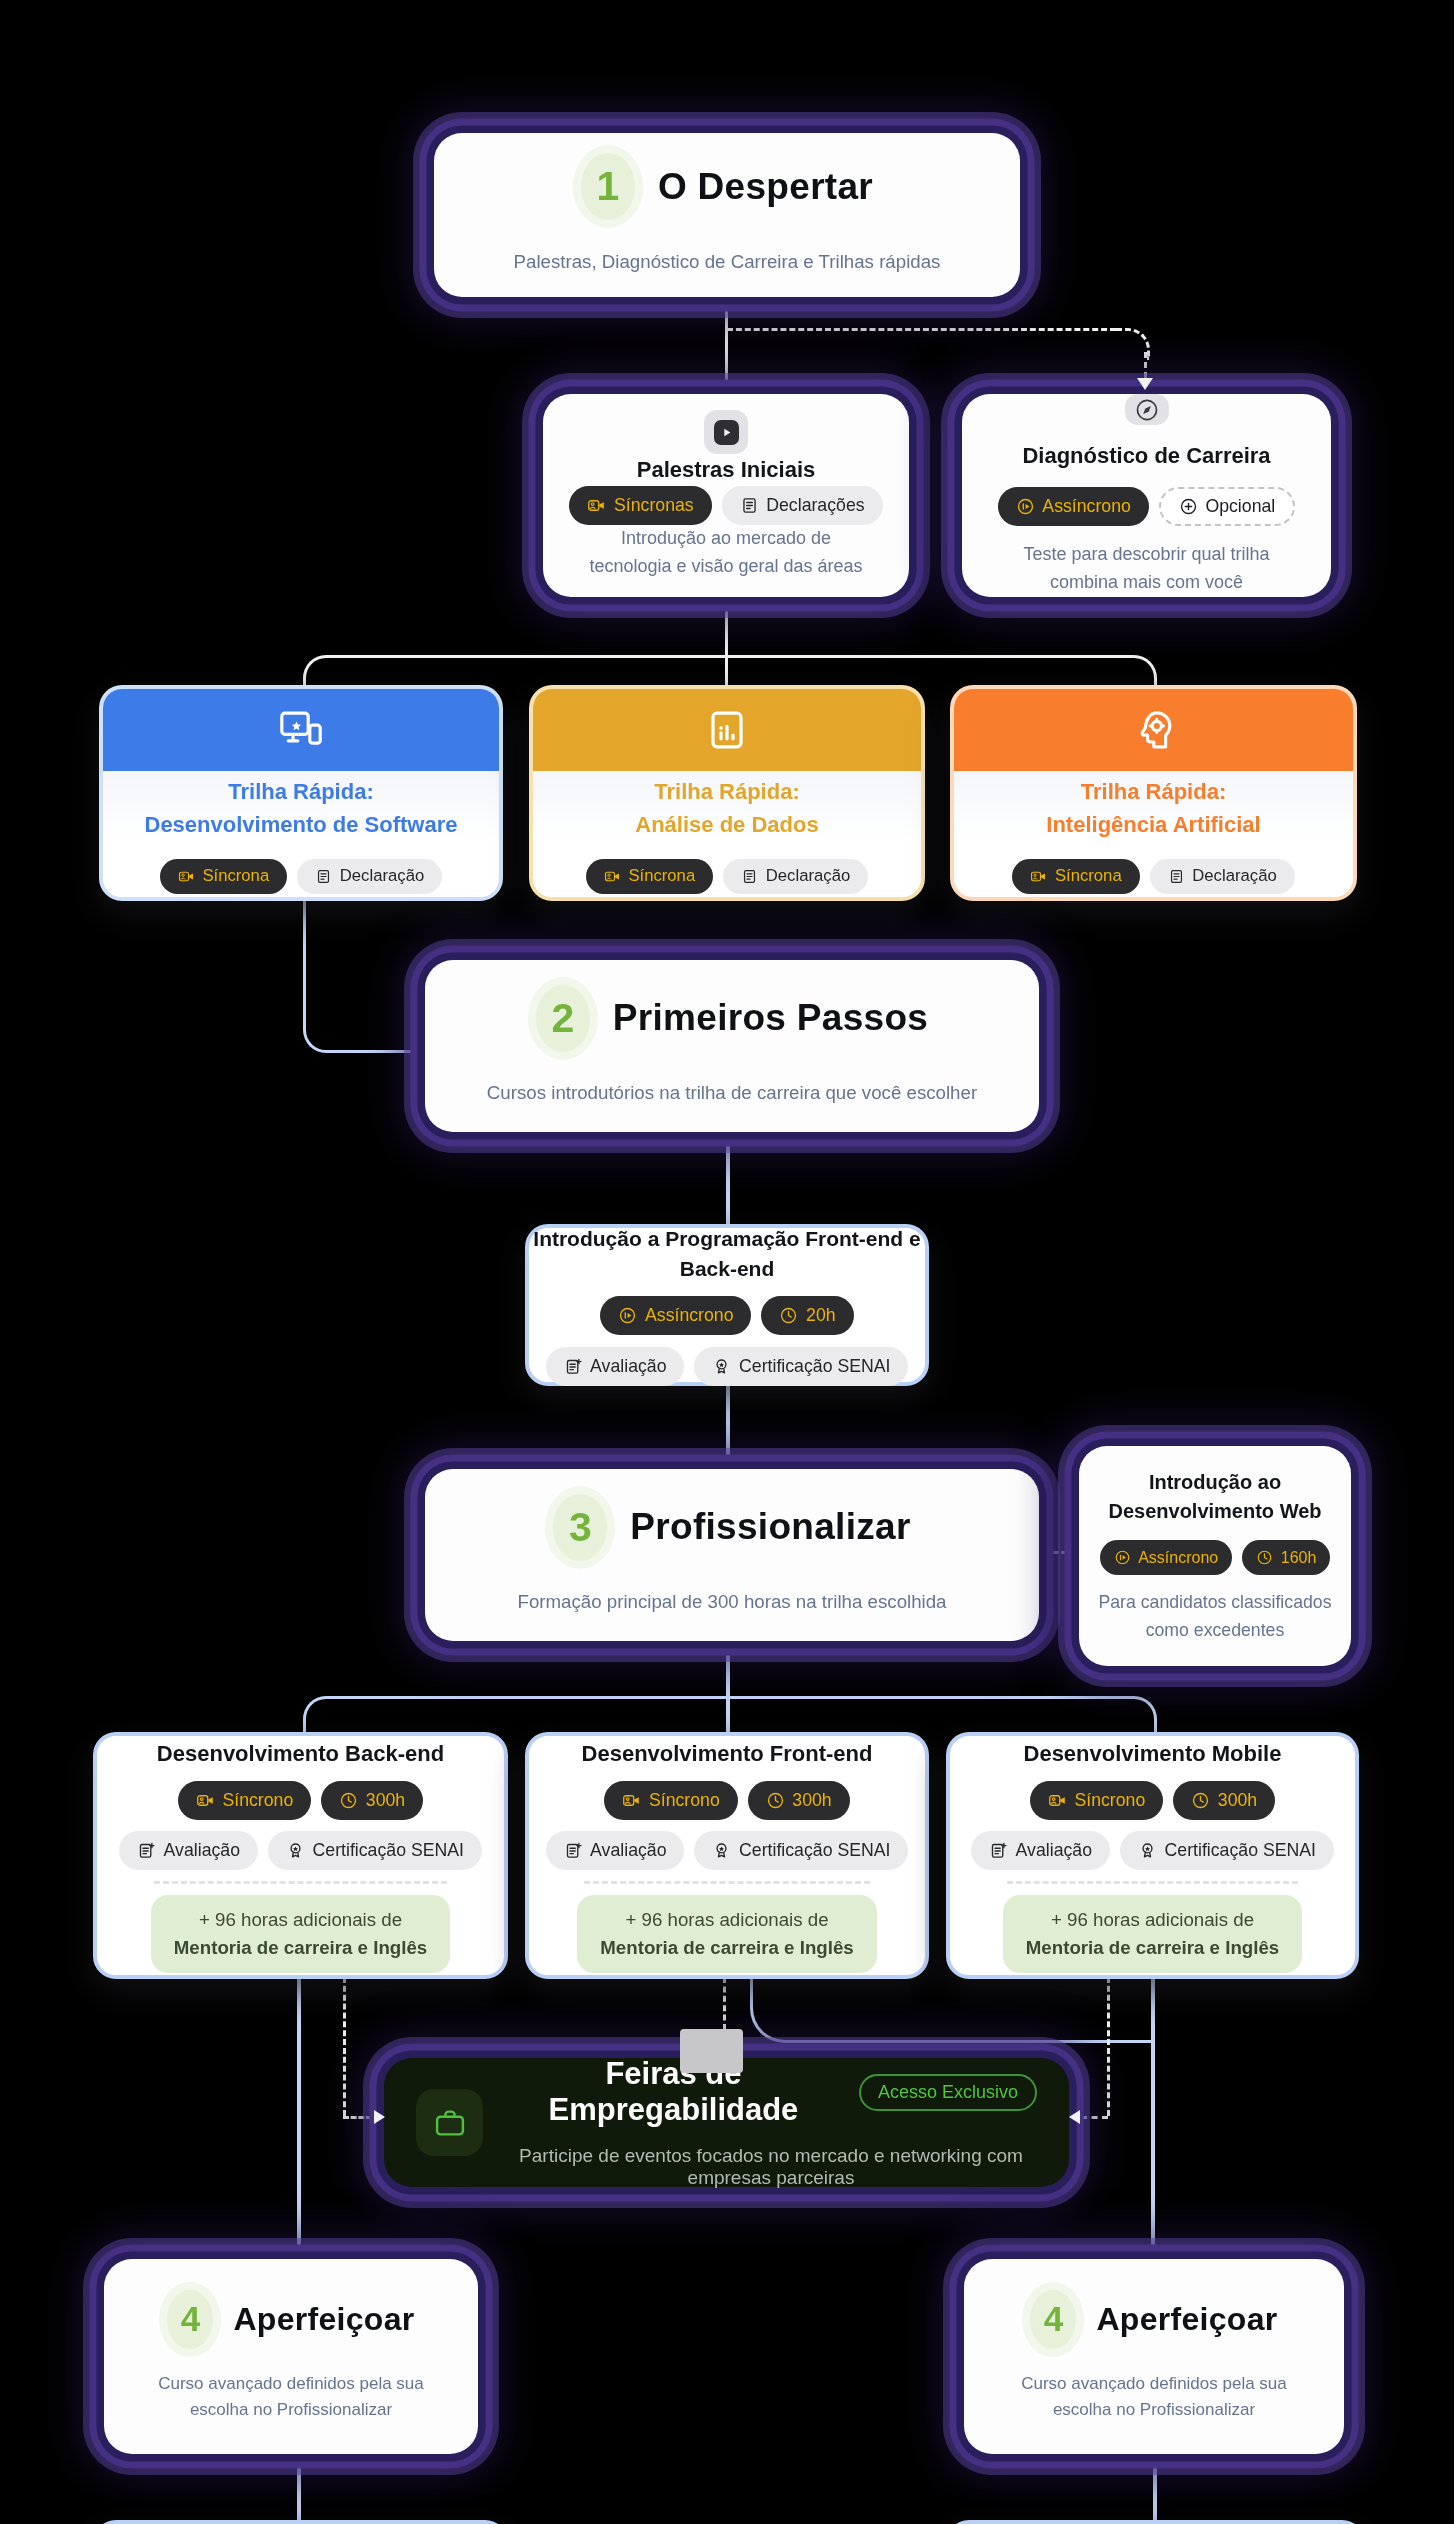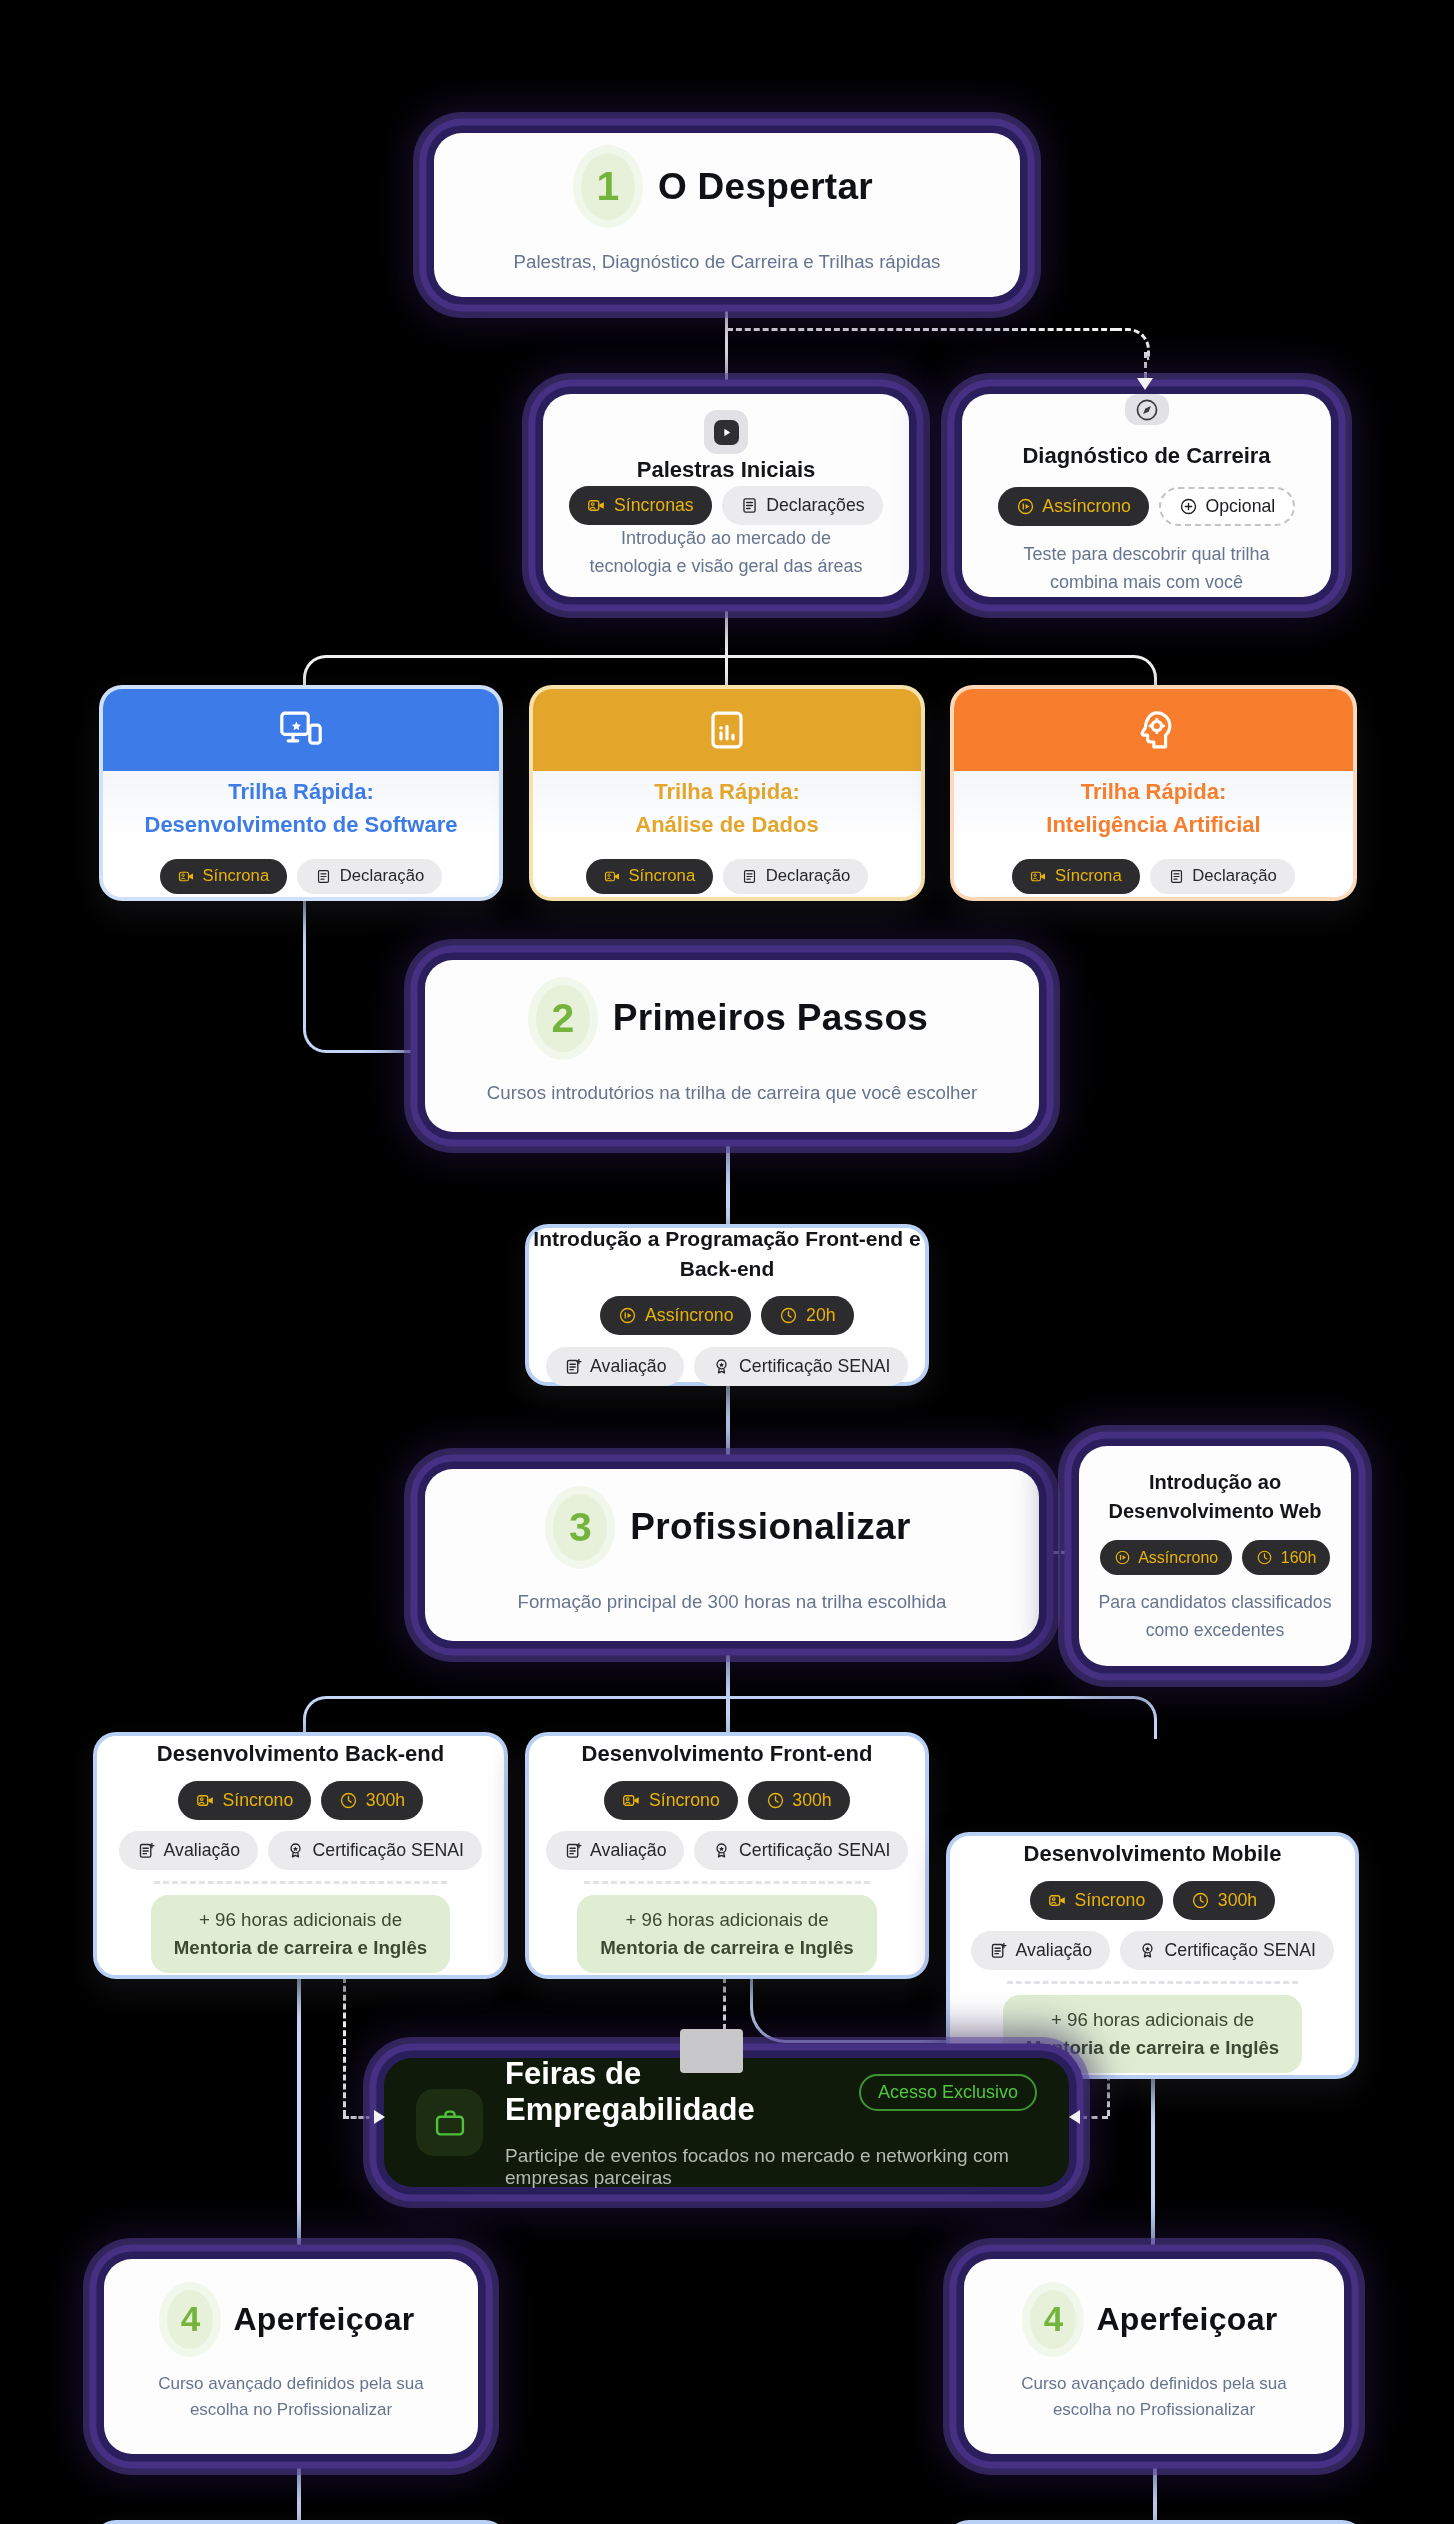--- a/index.html
+++ b/index.html
@@ -445,21 +445,21 @@
         <span>Certificação SENAI</span>
       </span>
     </div>
     <div class="dashdiv"></div>
     <div class="gpill">
       <div>+ 96 horas adicionais de</div>
       <div style="font-weight:700;">Mentoria de carreira e Inglês</div>
     </div>
   </div>
 
-  <div class="card bcard" style="left:946px;top:1832px;width:413px;height:247px;gap:11px;">
+  <div class="card bcard" style="left:946px;top:1732px;width:413px;height:247px;gap:11px;">
     <div class="ctitle">Desenvolvimento Mobile</div>
     <div class="brow">
       <span class="badge dark">
         <svg class="i" viewBox="0 0 38 38" width="19" height="19">
             <use href="#i-video"></use>
           </svg>
         <span>Síncrono</span>
       </span>
       <span class="badge dark">
         <svg class="i" viewBox="0 0 38 38" width="19" height="19">
@@ -489,21 +489,21 @@
     </div>
   </div>
 
   <div class="handle" style="left:680px;top:2029px;width:63px;height:44px;"></div>
   <div class="card glow" style="left:384px;top:2058px;width:685px;height:129px;background:#0f1a0a;flex-direction:row;justify-content:flex-start;gap:22px;padding:0 32px;">
     <div class="ftile">
       <svg class="i" style="width:36px;height:36px;" viewBox="0 0 72 72" width="36" height="36">
           <use href="#i-case"></use>
         </svg>
     </div>
-    <div style="display:flex;flex-direction:column;gap:17px;align-items:flex-start;">
+    <div style="display:flex;flex-direction:column;gap:17px;align-items:flex-start;text-align:center;">
       <div style="display:flex;align-items:center;gap:17px;">
         <div class="ftitle">Feiras de Empregabilidade</div>
         <div class="fbadge">Acesso Exclusivo</div>
       </div>
       <div class="fsub">Participe de eventos focados no mercado e networking com empresas parceiras</div>
     </div>
   </div>
 
   <div class="card glow" style="left:104px;top:2259px;width:374px;height:195px;gap:22px;">
     <div class="steprow" style="gap:20px;">

